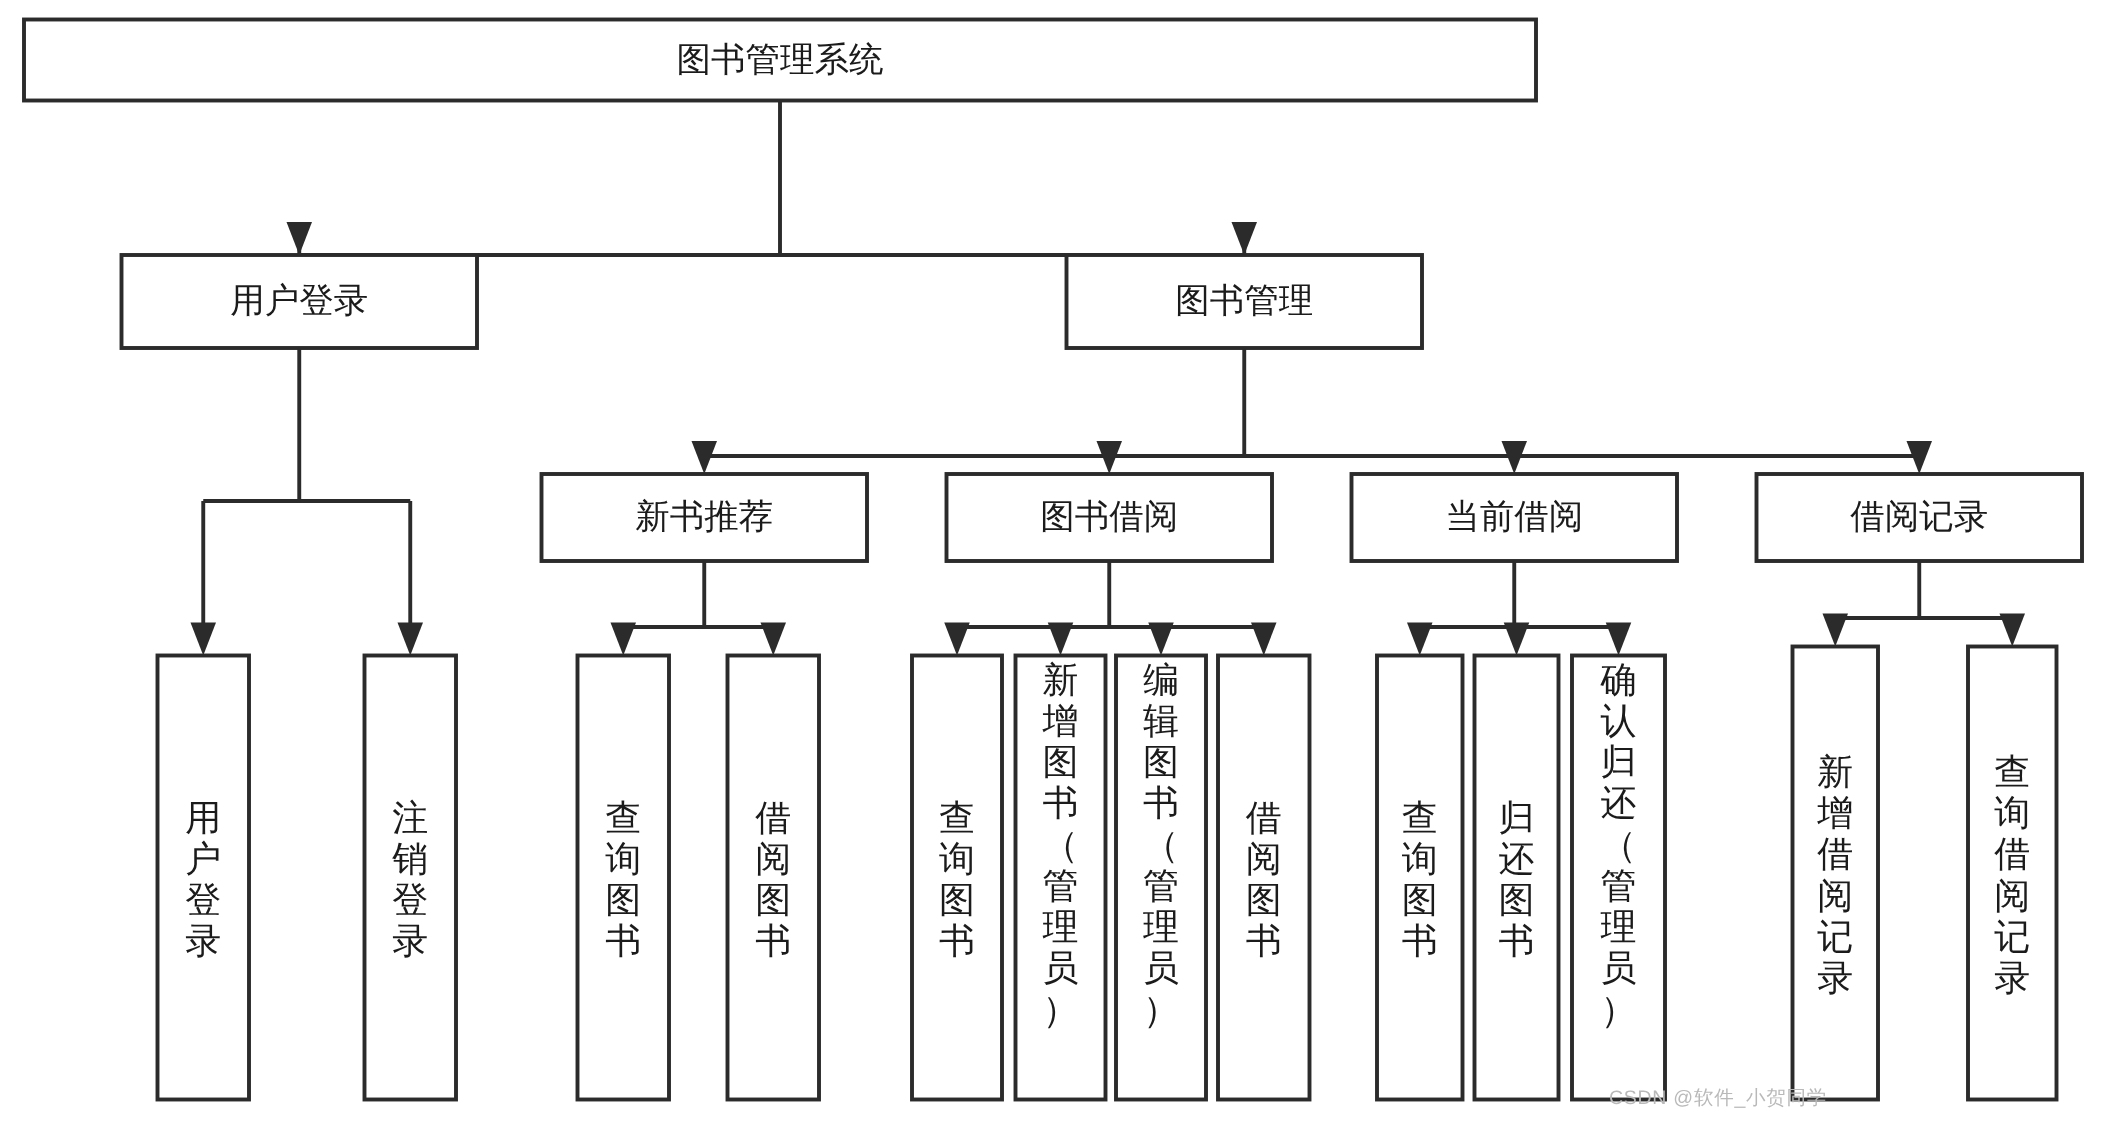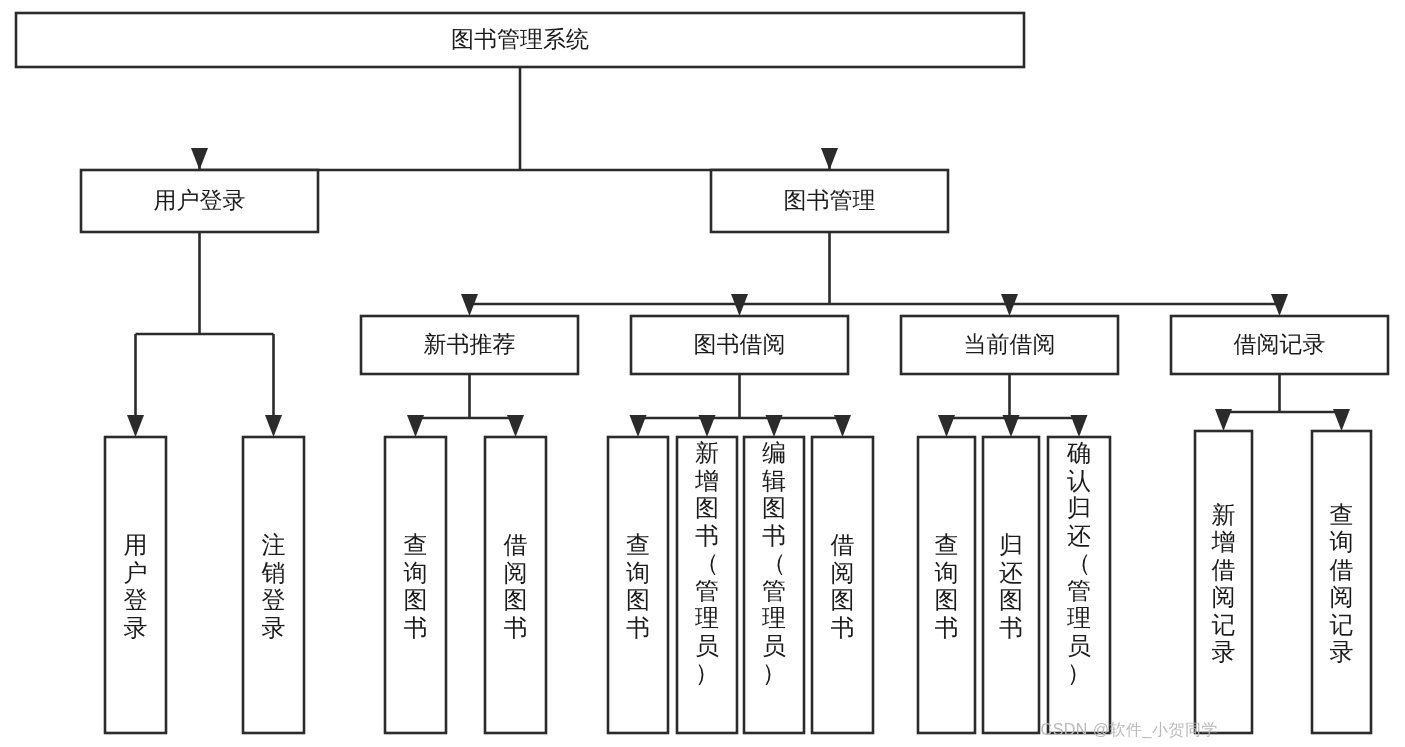--- a/index.html
+++ b/index.html
@@ -52,21 +52,21 @@
   }
   .arrow-head {
     fill: #2b2b2b;
     stroke: none;
   }
   .watermark {
     position: absolute;
     right: 14px;
     bottom: 6px;
     font-family: "Liberation Sans", "DejaVu Sans", sans-serif;
-    font-size: 16px;
+    font-size: 13px;
     color: #b9b9b9;
     letter-spacing: 0.5px;
     white-space: nowrap;
     pointer-events: none;
   }
 </style>
 </head>
 <body>
 
 <div id="diagram-root">

